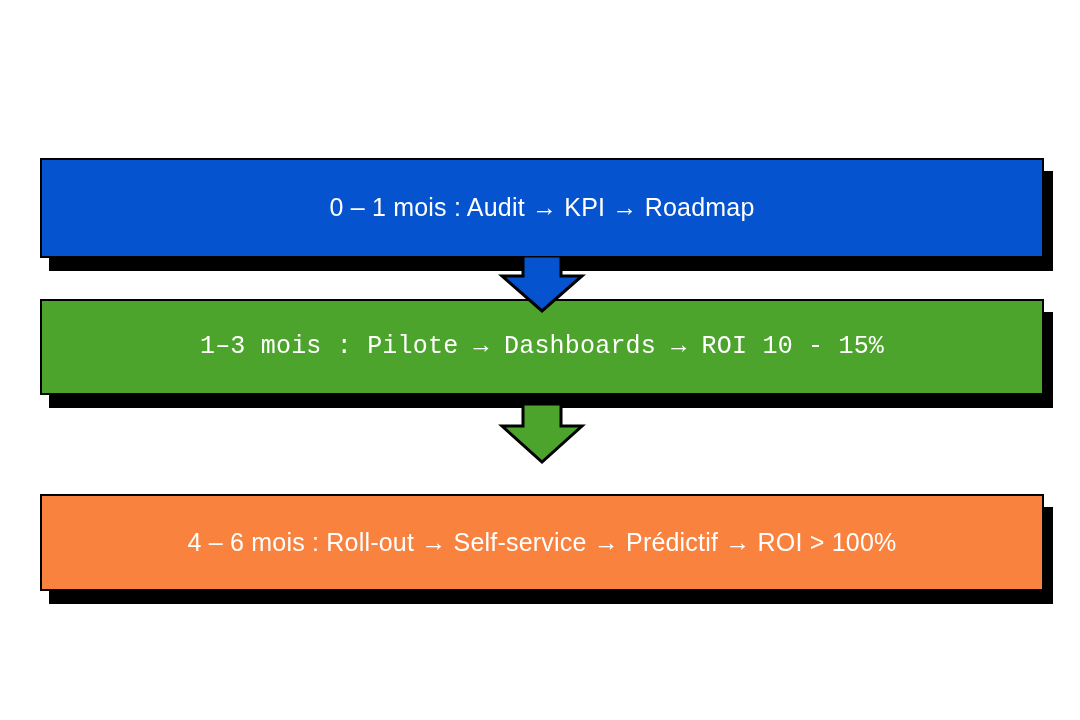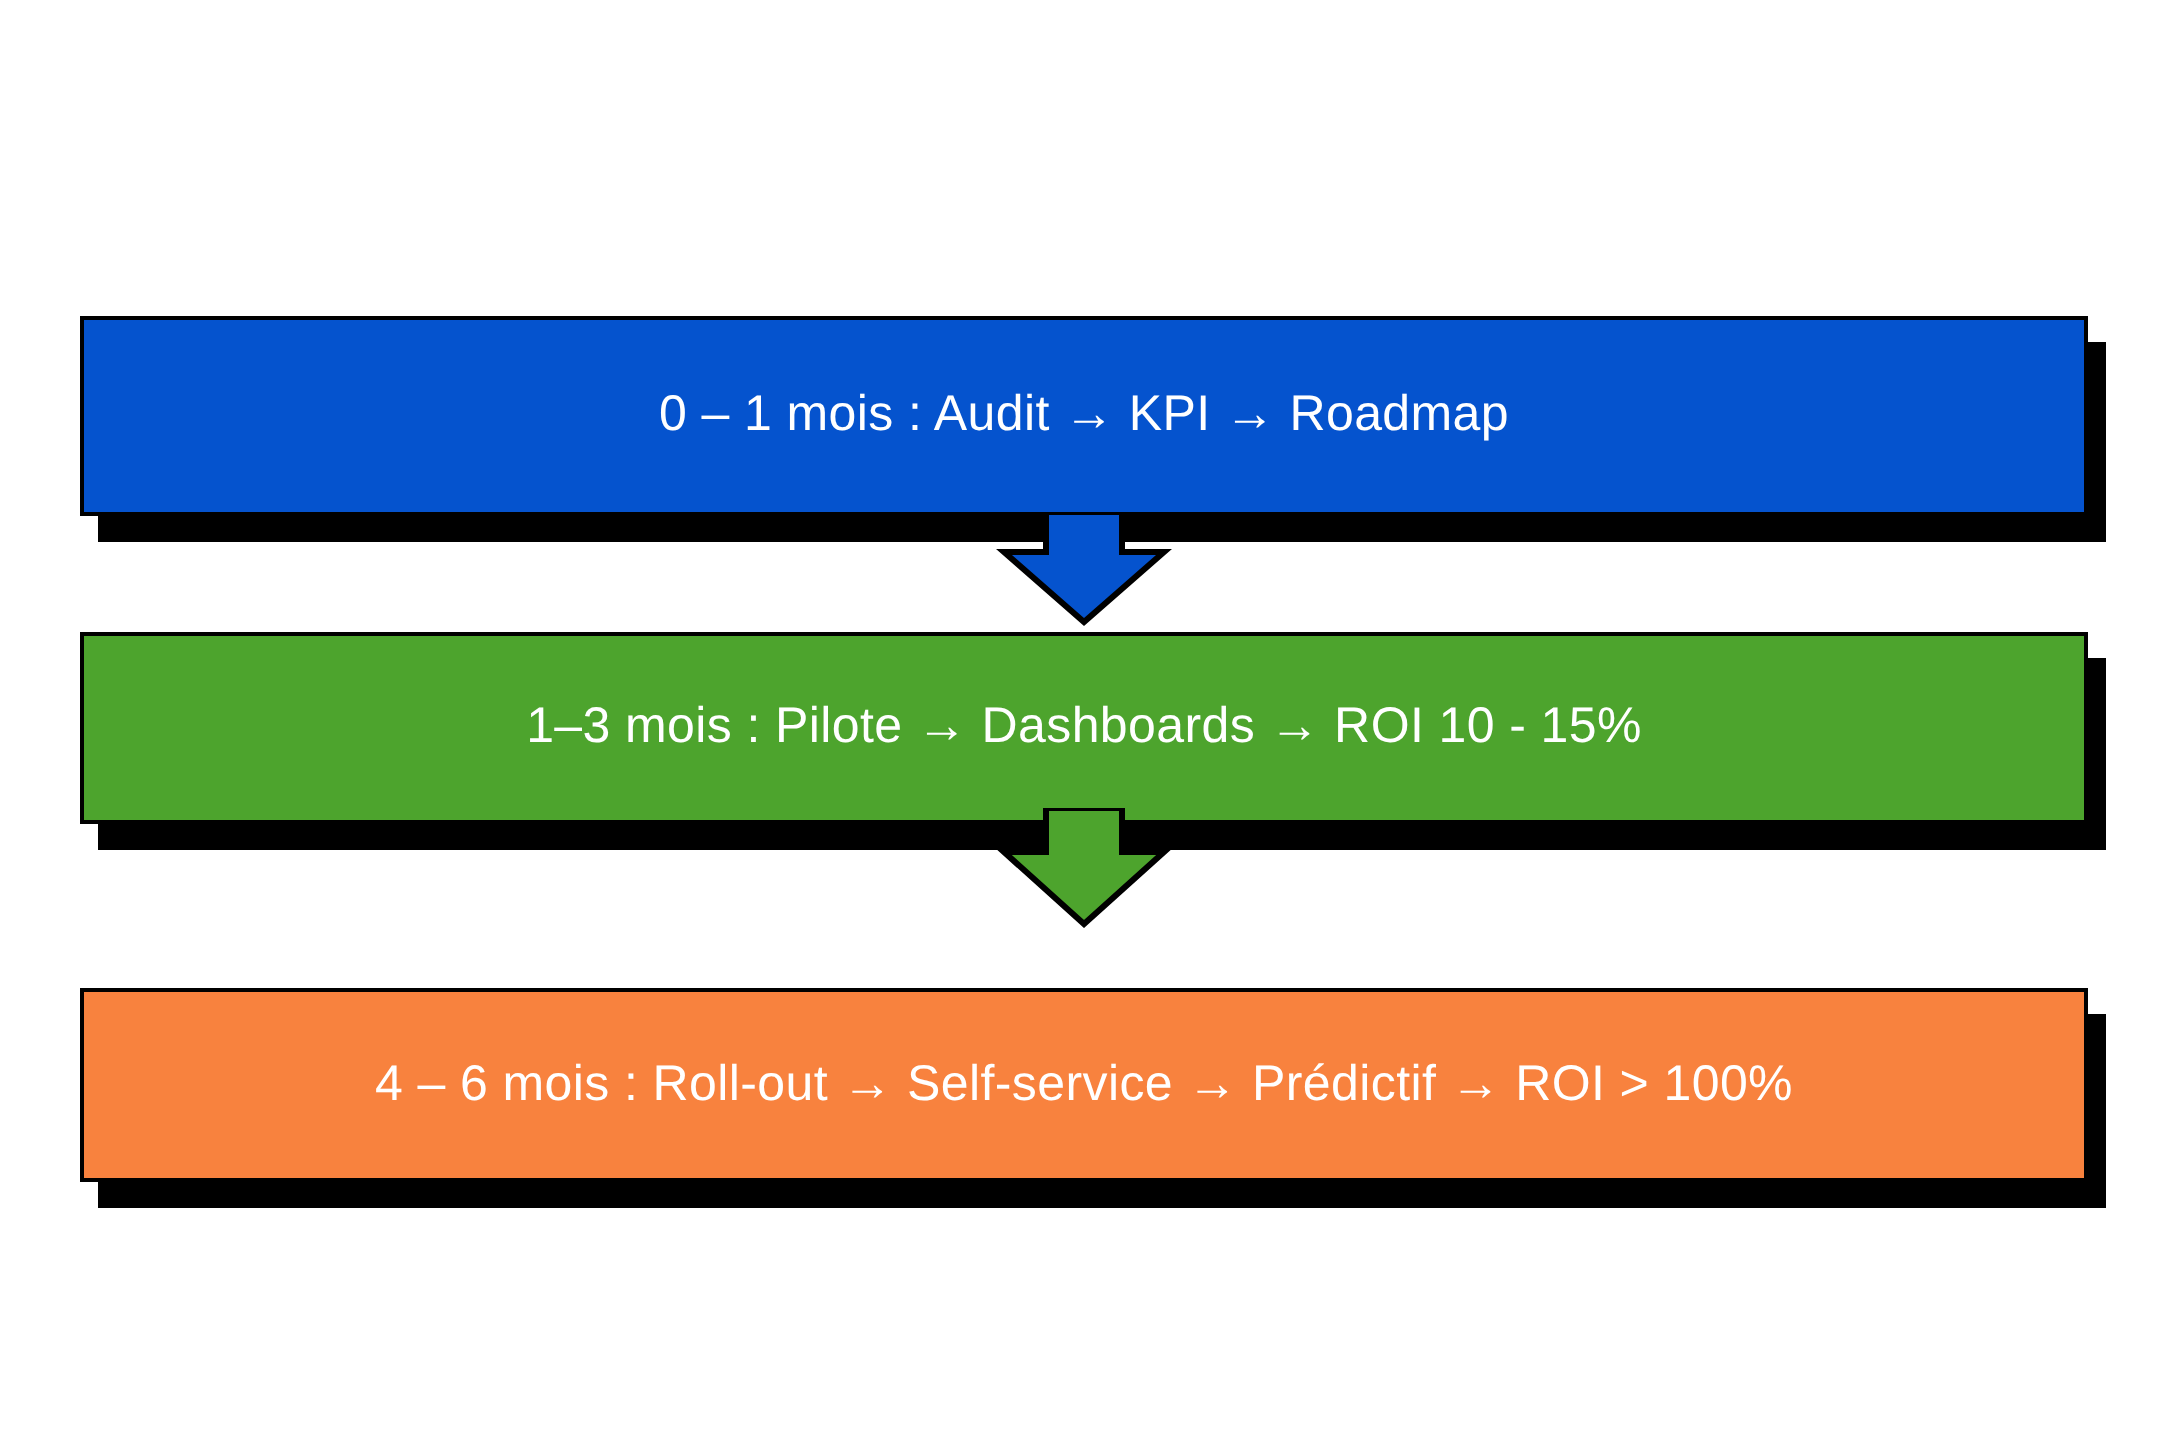--- a/index.html
+++ b/index.html
@@ -28,21 +28,21 @@
   }
   .flow-bar .bar-label {
     color: #ffffff;
     font-size: 25px;
     line-height: 1.1;
     white-space: nowrap;
     text-align: left;
     letter-spacing: 0.2px;
   }
   #bar-phase-1 { top: 158px; height: 100px; }
-  #bar-phase-2 { top: 316px; height: 96px;  }
+  #bar-phase-2 { top: 299px; height: 96px; font-family: Liberation Mono, monospace;  }
   #bar-phase-3 { top: 462px; height: 97px; margin-top: 32px;  }
 
   .flow-arrow {
     position: absolute;
     left: 493px;
     width: 98px;
     z-index: 5;
   }
   #arrow-1 { top: 256px; height: 57px; }
   #arrow-2 { top: 404px; height: 60px; }

